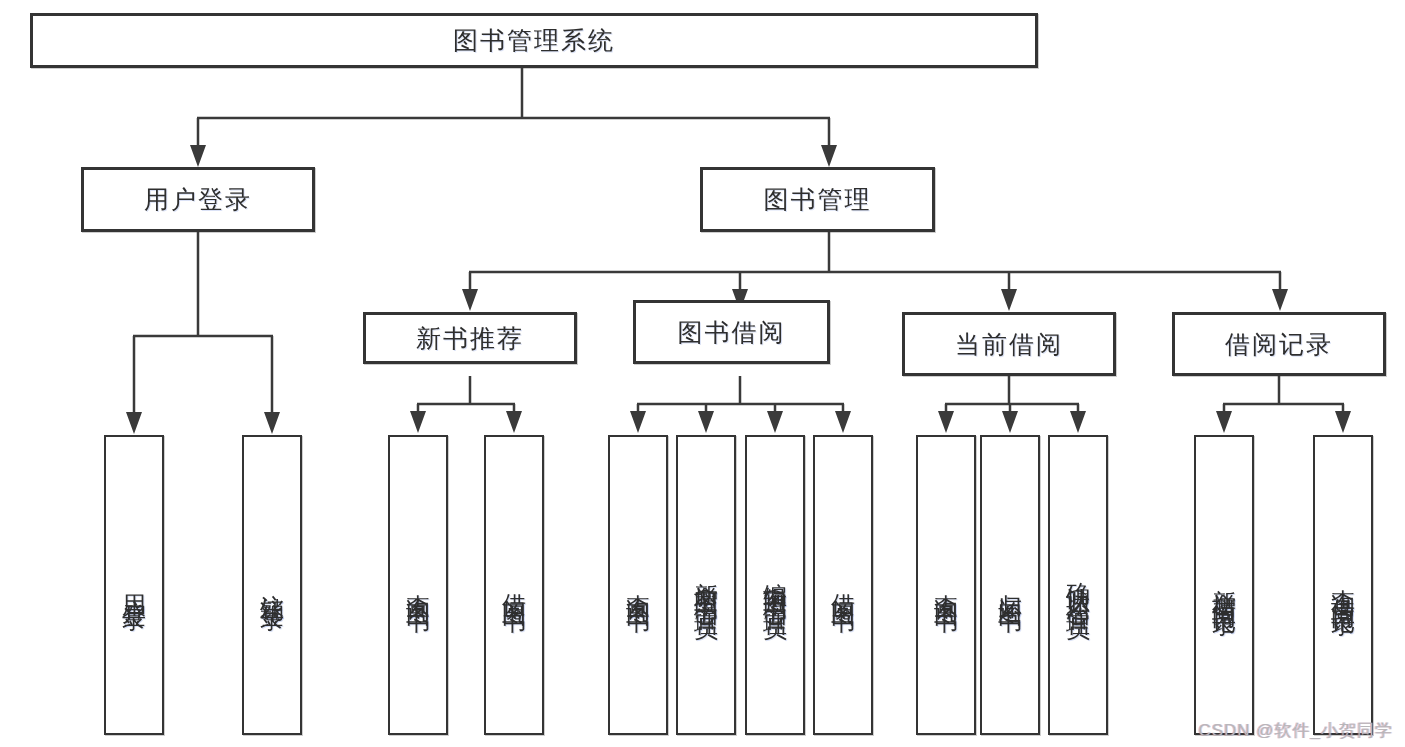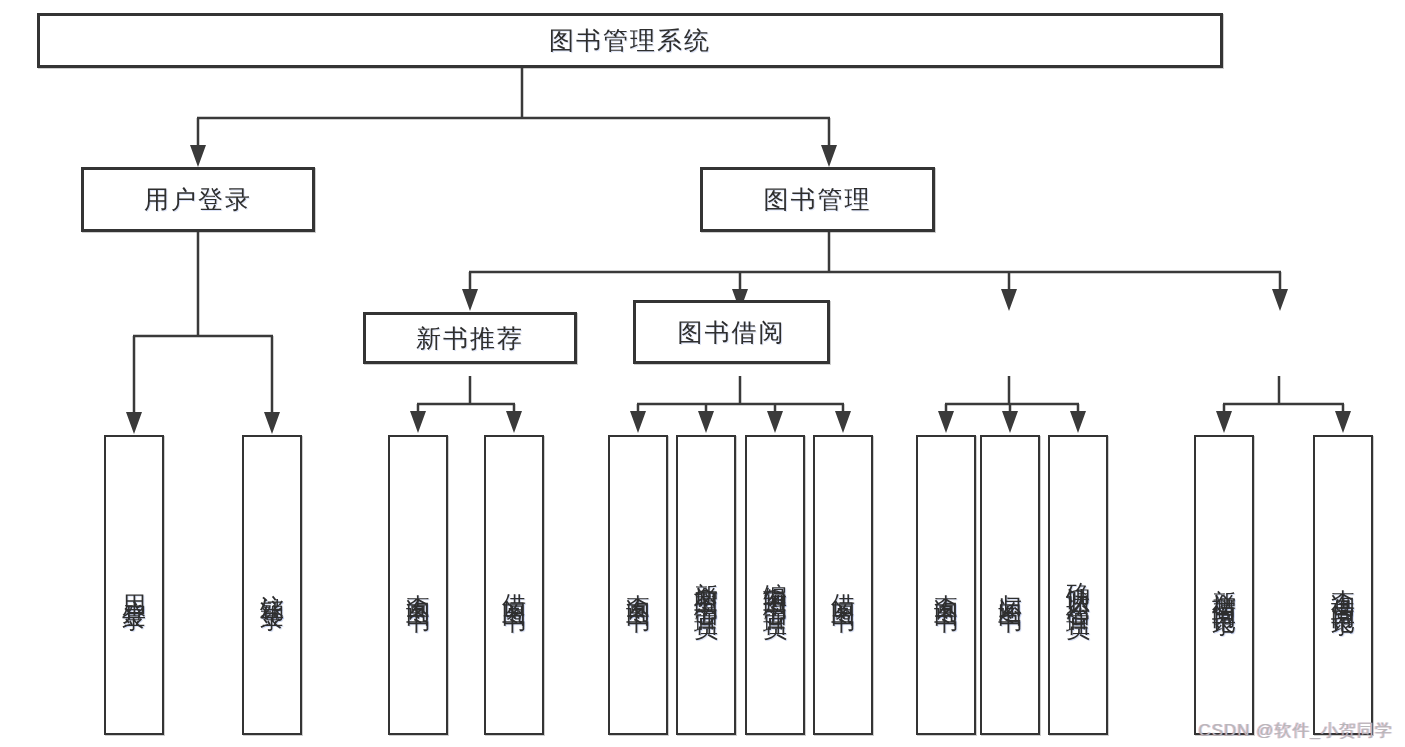--- a/index.html
+++ b/index.html
@@ -80,36 +80,42 @@
              M462 289L478 289L470 311Z  M732 289L748 289L740 311Z
              M1001 289L1017 289L1009 311Z M1272 289L1288 289L1280 311Z
              M410 411L426 411L418 433Z  M506 411L522 411L514 433Z
              M630 411L646 411L638 433Z  M698 411L714 411L706 433Z
              M767 411L783 411L775 433Z  M835 411L851 411L843 433Z
              M938 411L954 411L946 433Z  M1002 411L1018 411L1010 433Z
              M1070 411L1086 411L1078 433Z
              M1216 411L1232 411L1224 433Z M1335 411L1351 411L1343 433Z"></path>
   </svg>
 
-  <div class="box" style="left:37px;top:13px;width:1186px;height:55px">
+  <div class="box" style="left:30px;top:13px;width:1008px;height:55px">
     <span class="lbl">图书管理系统</span>
   </div>
 
   <div class="box" style="left:81px;top:167px;width:234px;height:65px">
     <span class="lbl">用户登录</span>
   </div>
   <div class="box" style="left:700px;top:167px;width:235px;height:65px">
     <span class="lbl">图书管理</span>
   </div>
 
   <div class="box" style="left:363px;top:312px;width:214px;height:52px">
     <span class="lbl">新书推荐</span>
   </div>
   <div class="box" style="left:633px;top:300px;width:197px;height:64px">
     <span class="lbl">图书借阅</span>
+  </div>
+  <div class="box" style="left:902px;top:312px;width:214px;height:64px">
+    <span class="lbl">当前借阅</span>
+  </div>
+  <div class="box" style="left:1172px;top:312px;width:214px;height:64px">
+    <span class="lbl">借阅记录</span>
   </div>
 
   <div class="box leaf" style="left:104px;top:435px;width:60px;height:300px">
     <span class="lbl">用户登录</span>
   </div>
   <div class="box leaf" style="left:242px;top:435px;width:60px;height:300px">
     <span class="lbl">注销登录</span>
   </div>
 
   <div class="box leaf" style="left:388px;top:435px;width:60px;height:300px">

